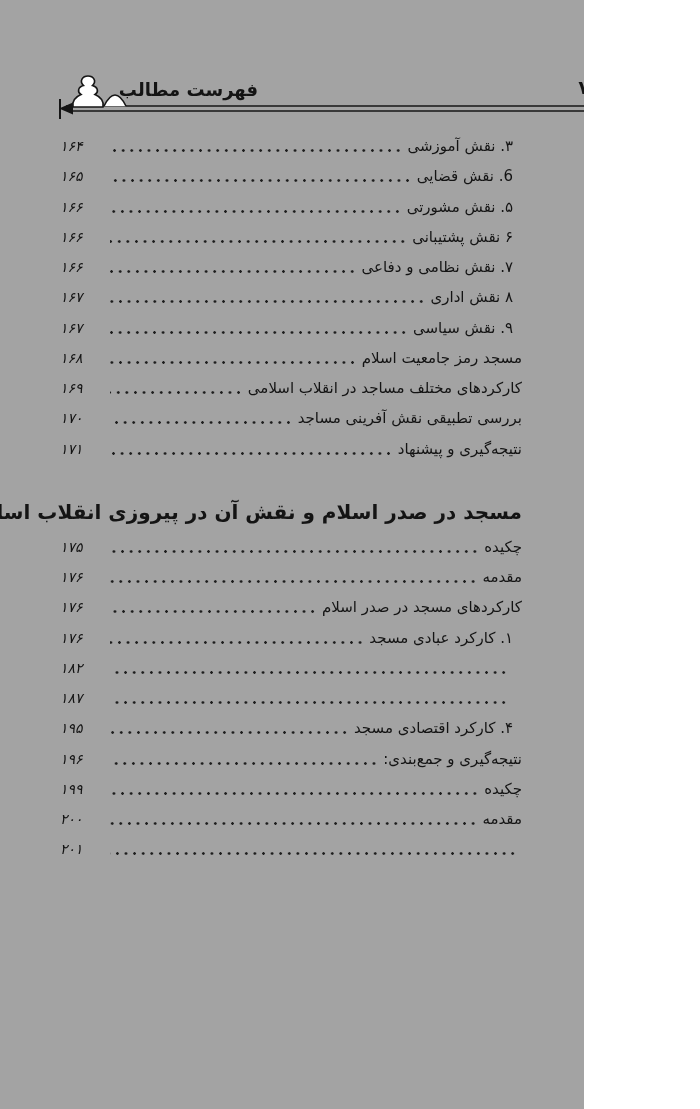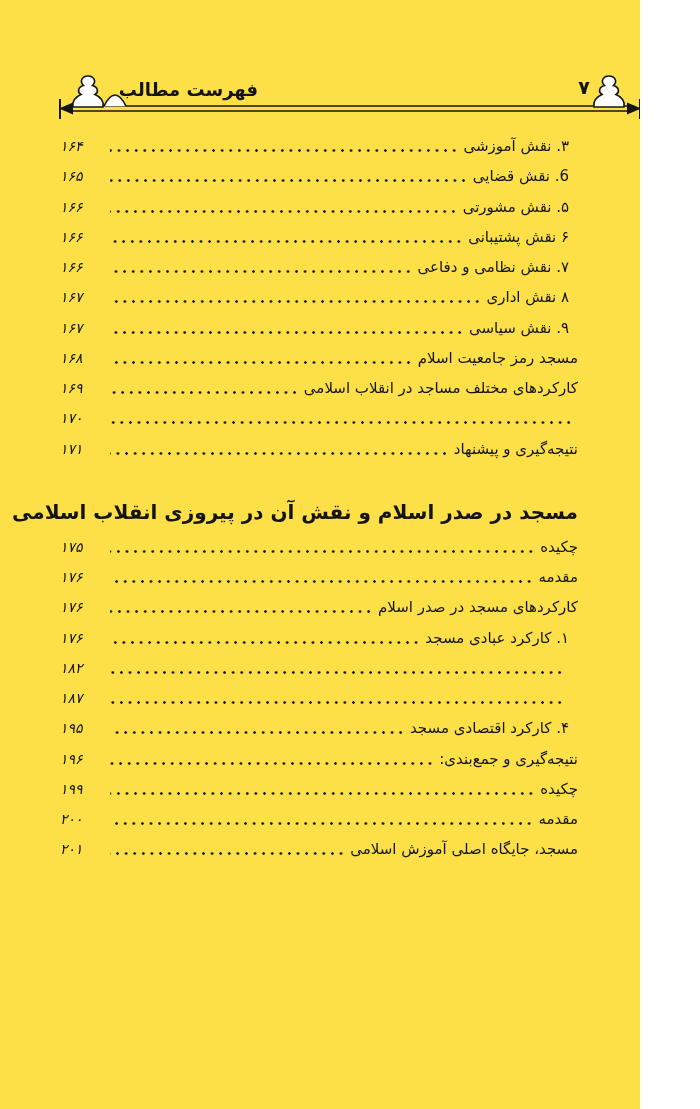--- a/index.html
+++ b/index.html
@@ -3,22 +3,22 @@
 <meta charset="utf-8">
 <style>
   * { margin:0; padding:0; box-sizing:border-box; }
   html,body { background:#ffffff; }
   body {
     width:700px; height:1109px;
     font-family:"DejaVu Sans", sans-serif;
     color:#141414;
   }
   .page {
-    position:relative; width:640px; height:1109px;
-    background:#fde047; overflow:hidden;
+    position:relative; width:584px; height:1109px;
+    background:#a3a3a3; overflow:hidden;
   }
 
   
   .hdr-ornament { position:absolute; top:0; left:0; }
   .hdr-title {
     position:absolute; top:79px; left:146px; width:112px;
     text-align:center; font-size:18px; font-weight:bold;
     direction:rtl; white-space:nowrap;
   }
   .hdr-page {
@@ -126,20 +126,21 @@
         <span class="t">مسجد رمز جامعیت اسلام</span>
         <span class="dots"></span>
         <span class="pg">۱۶۸</span>
       </div>
       <div class="row">
         <span class="t">کارکردهای مختلف مساجد در انقلاب اسلامی</span>
         <span class="dots"></span>
         <span class="pg">۱۶۹</span>
       </div>
       <div class="row">
+        <span class="t">بررسی تطبیقی نقش آفرینی مساجد</span>
         <span class="dots"></span>
         <span class="pg">۱۷۰</span>
       </div>
       <div class="row">
         <span class="t">نتیجه‌گیری و پیشنهاد</span>
         <span class="dots"></span>
         <span class="pg">۱۷۱</span>
       </div>
     </section>
 
@@ -192,20 +193,19 @@
         <span class="t">چکیده</span>
         <span class="dots"></span>
         <span class="pg">۱۹۹</span>
       </div>
       <div class="row">
         <span class="t">مقدمه</span>
         <span class="dots"></span>
         <span class="pg">۲۰۰</span>
       </div>
       <div class="row">
-        <span class="t">مسجد، جایگاه اصلی آموزش اسلامی</span>
         <span class="dots"></span>
         <span class="pg">۲۰۱</span>
       </div>
     </section>
 
   </main>
 </div>
 
 </body></html>

